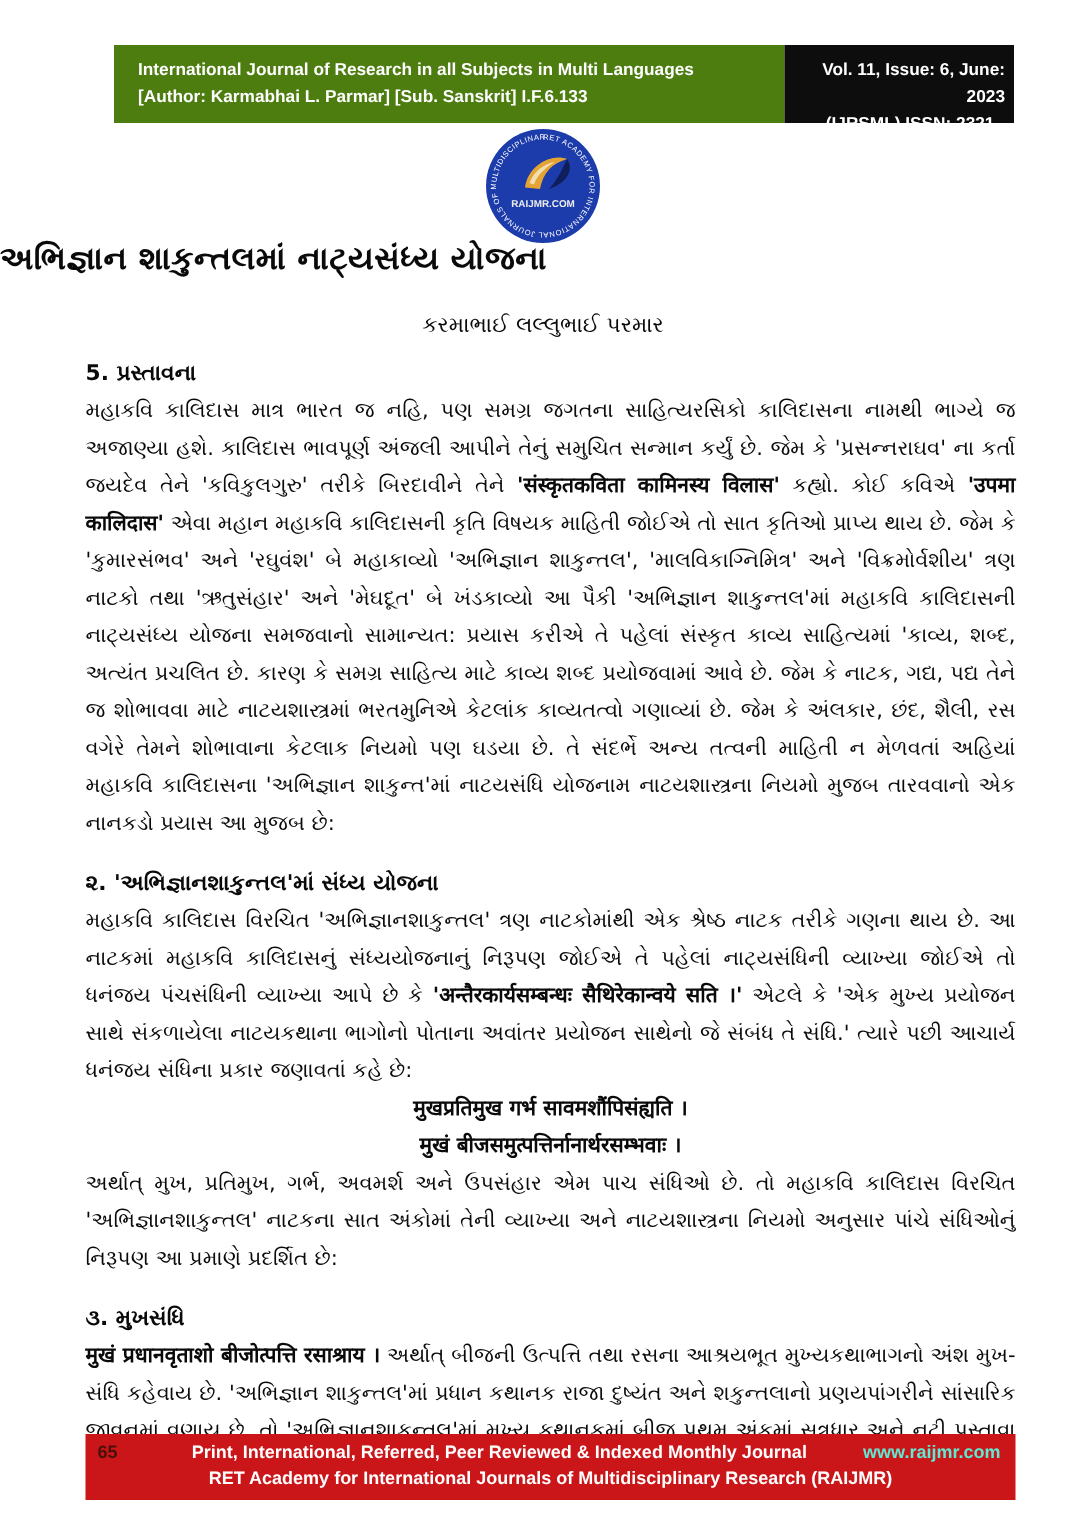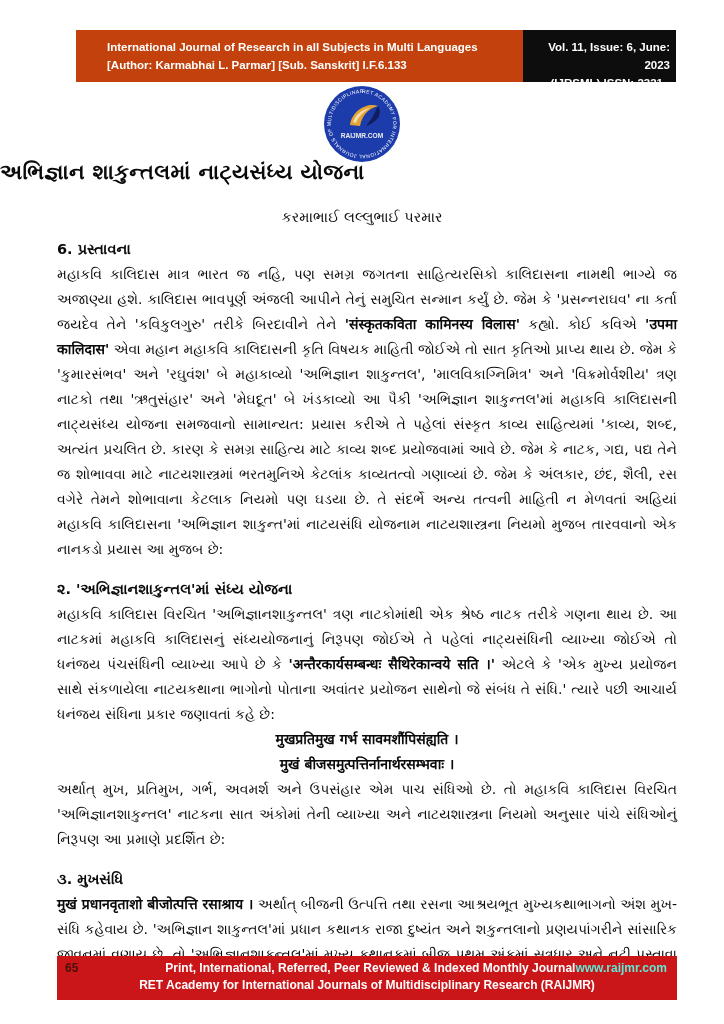--- a/index.html
+++ b/index.html
@@ -7,21 +7,21 @@
     position:relative; width:724px; height:1024px; margin:0 auto;
     background:#ffffff; overflow:hidden;
     font-family:"DejaVu Sans", sans-serif; color:#0a0a0a;
   }
   
   .header {
     position:absolute; left:76px; top:30px; width:600px; height:52px;
     display:flex; font-family:"Liberation Sans", sans-serif; font-weight:bold;
     color:#ffffff; font-size:11.5px; line-height:18px;
   }
-  .header-left  { width:447px; background:#c2410c; padding:8px 8px 0 31px; box-sizing:border-box; }
+  .header-left  { width:447px; background:#4d7c0f; padding:8px 8px 0 16px; box-sizing:border-box; }
   .header-right { flex:1; background:#0d0d0d; text-align:right; padding:8px 6px 0 4px; box-sizing:border-box; }
 
   
   .logo-wrap { position:absolute; top:85px; left:0; width:724px; text-align:center; }
 
   
   .title  { position:absolute; top:160px; left:0; width:724px; text-align:left;
             font-size:21px; font-weight:bold; letter-spacing:0.3px; }
   .author { position:absolute; top:209px; left:0; width:724px; text-align:center; font-size:14.5px; }
 
@@ -36,21 +36,21 @@
 
   
   .footer {
     position:absolute; left:57px; top:956px; width:620px; height:44px;
     background:#cb1619; color:#ffffff;
     font-family:"Liberation Sans", sans-serif; font-weight:bold; font-size:12px;
     box-sizing:border-box;
   }
   .footer-line1 { display:flex; padding:5px 10px 0 8px; }
   .pageno { color:#49100a; margin-right:12px; }
-  .f1-label { flex:1; text-align:right; }
+  .f1-label { flex:1; text-align:center; }
   .site { color:#5eead4; }
   .footer-line2 { text-align:center; padding-top:3px; }
 </style>
 </head>
 <body>
 
 <div class="page">
 
   <div class="header">
     <div class="header-left">
@@ -77,21 +77,21 @@
       <path d="M30 37 C33 29 40 24 47 23 C40 27 35 32 33 38 Z" fill="#f5e9c8" opacity="0.85"></path>
       <text x="39" y="53" text-anchor="middle" font-size="6.6" font-weight="bold" fill="#ececec" font-family="Liberation Sans, sans-serif">RAIJMR.COM</text>
     </svg>
   </div>
 
   <div class="title">અભિજ્ઞાન શાકુન્તલમાં નાટ્યસંધ્ય યોજના</div>
   <div class="author">કરમાભાઈ લલ્લુભાઈ પરમાર</div>
 
   <div class="content">
 
-    <h2 class="sec-heading">6. પ્રસ્તાવના</h2>
+    <h2 class="sec-heading">5. પ્રસ્તાવના</h2>
     <p><span>મહાકવિ કાલિદાસ માત્ર ભારત જ નહિ, પણ સમગ્ર જગતના સાહિત્યરસિકો કાલિદાસના નામથી ભાગ્યે જ અજાણ્યા હશે. કાલિદાસ ભાવપૂર્ણ અંજલી આપીને તેનું સમુચિત સન્માન કર્યું છે. જેમ કે 'પ્રસન્નરાઘવ' ના કર્તા  જયદેવ તેને 'કવિકુલગુરુ' તરીકે બિરદાવીને તેને </span><span class="dev">'संस्कृतकविता कामिनस्य विलास'</span><span> કહ્યો.  કોઈ કવિએ </span><span class="dev">'उपमा कालिदास'</span><span> એવા મહાન મહાકવિ કાલિદાસની કૃતિ વિષયક માહિતી જોઈએ તો સાત કૃતિઓ પ્રાપ્ય થાય છે. જેમ કે 'કુમારસંભવ' અને 'રઘુવંશ' બે મહાકાવ્યો 'અભિજ્ઞાન શાકુન્તલ', 'માલવિકાગ્નિમિત્ર' અને  'વિક્રમોર્વશીય' ત્રણ નાટકો તથા 'ઋતુસંહાર' અને 'મેઘદૂત' બે ખંડકાવ્યો આ પૈકી 'અભિજ્ઞાન શાકુન્તલ'માં મહાકવિ કાલિદાસની નાટ્યસંધ્ય યોજના સમજવાનો સામાન્યત: પ્રયાસ કરીએ તે પહેલાં સંસ્કૃત કાવ્ય સાહિત્યમાં 'કાવ્ય, શબ્દ, અત્યંત પ્રચલિત છે. કારણ કે સમગ્ર સાહિત્ય માટે કાવ્ય શબ્દ પ્રયોજવામાં આવે છે. જેમ કે નાટક, ગદ્ય, પદ્ય તેને જ શોભાવવા માટે નાટયશાસ્ત્રમાં ભરતમુનિએ કેટલાંક કાવ્યતત્વો ગણાવ્યાં છે. જેમ કે અંલકાર, છંદ, શૈલી, રસ વગેરે તેમને શોભાવાના કેટલાક નિયમો પણ ઘડયા છે. તે સંદર્ભે અન્ય તત્વની માહિતી ન મેળવતાં અહિયાં મહાકવિ કાલિદાસના 'અભિજ્ઞાન શાકુન્ત'માં નાટયસંધિ યોજનામ નાટયશાસ્ત્રના નિયમો મુજબ તારવવાનો એક નાનકડો પ્રયાસ આ  મુજબ છે:</span></p>
 
     <h2 class="sec-heading sec-gap">૨. 'અભિજ્ઞાનશાકુન્તલ'માં સંધ્ય યોજના</h2>
     <p><span>મહાકવિ કાલિદાસ વિરચિત 'અભિજ્ઞાનશાકુન્તલ' ત્રણ નાટકોમાંથી એક શ્રેષ્ઠ નાટક તરીકે ગણના થાય છે. આ નાટકમાં મહાકવિ  કાલિદાસનું સંધ્યયોજનાનું નિરૂપણ જોઈએ તે પહેલાં નાટ્યસંધિની વ્યાખ્યા જોઈએ તો ધનંજય પંચસંધિની વ્યાખ્યા આપે છે કે </span><span class="dev">'अन्तैरकार्यसम्बन्धः सैथिरेकान्वये सति ।'</span><span> એટલે કે 'એક મુખ્ય પ્રયોજન સાથે સંકળાયેલા નાટયકથાના ભાગોનો પોતાના અવાંતર પ્રયોજન સાથેનો જે સંબંધ તે સંધિ.' ત્યારે પછી આચાર્ય ધનંજય સંધિના પ્રકાર જણાવતાં કહે છે:</span></p>
     <div class="verse">
       <div>मुखप्रतिमुख गर्भ सावमशौंपिसंह्यति ।</div>
       <div>मुखं बीजसमुत्पत्तिर्नानार्थरसम्भवाः ।</div>
     </div>
     <p>અર્થાત્ મુખ, પ્રતિમુખ, ગર્ભ, અવમર્શ અને ઉપસંહાર એમ પાચ સંધિઓ છે. તો મહાકવિ કાલિદાસ વિરચિત 'અભિજ્ઞાનશાકુન્તલ' નાટકના સાત અંકોમાં તેની વ્યાખ્યા અને નાટયશાસ્ત્રના નિયમો અનુસાર પાંચે સંધિઓનું નિરૂપણ આ પ્રમાણે પ્રદર્શિત છે:</p>
 

